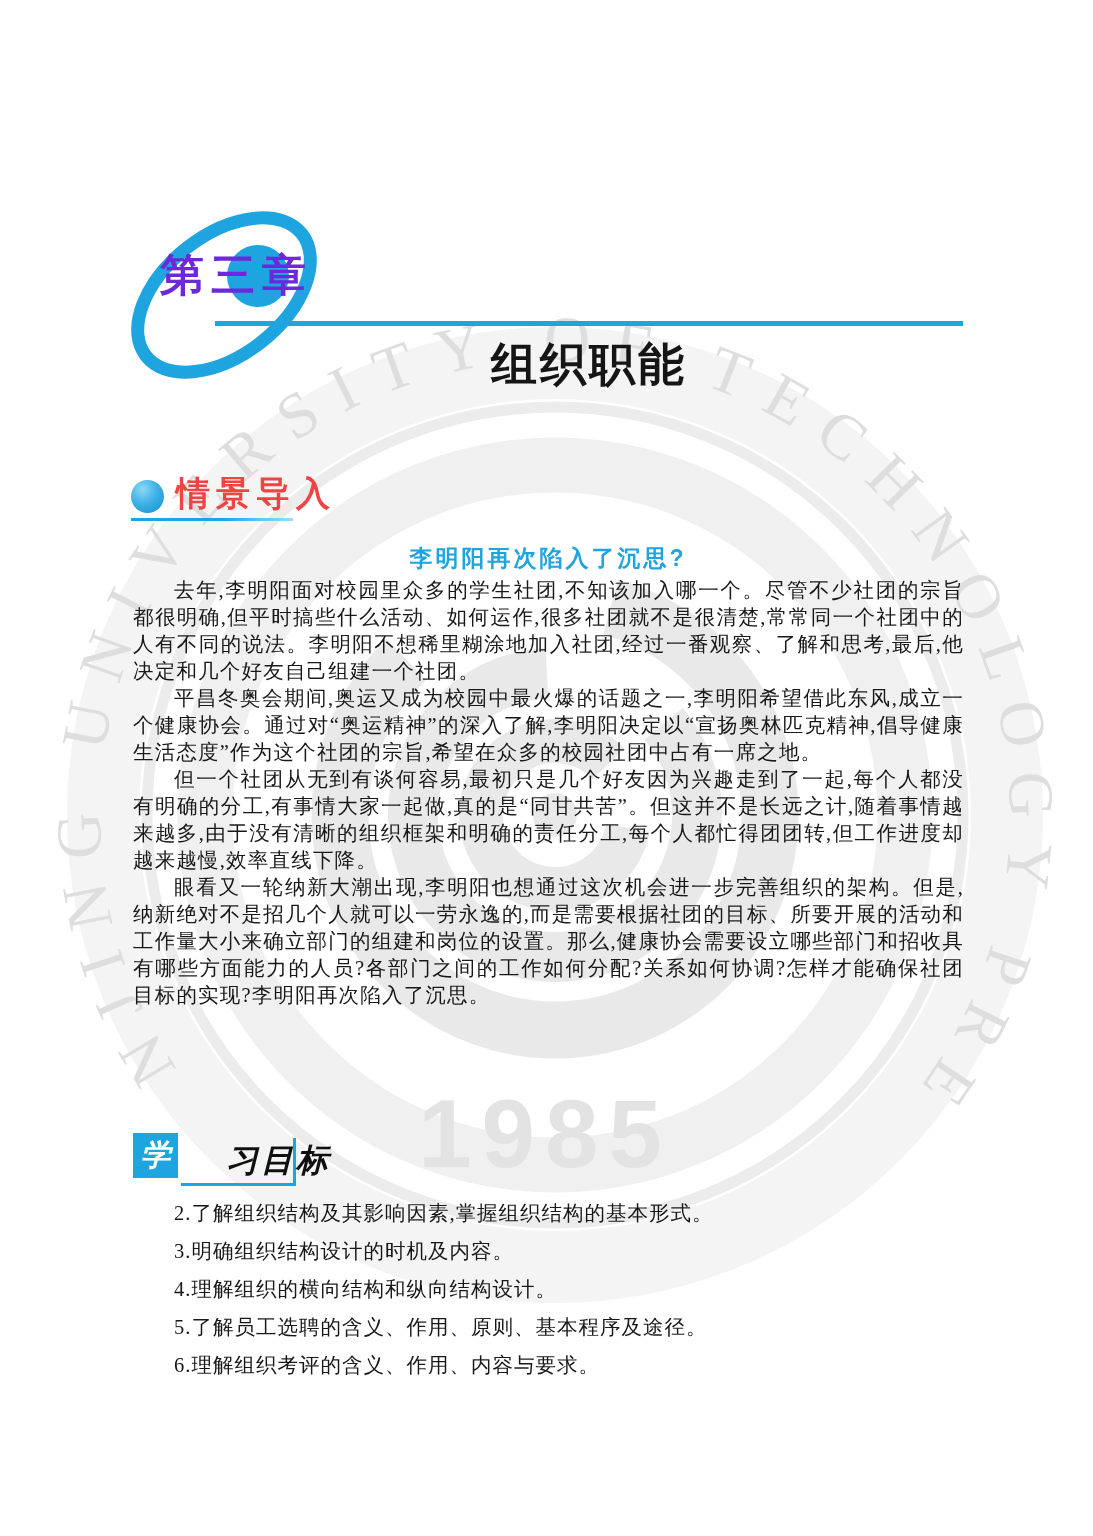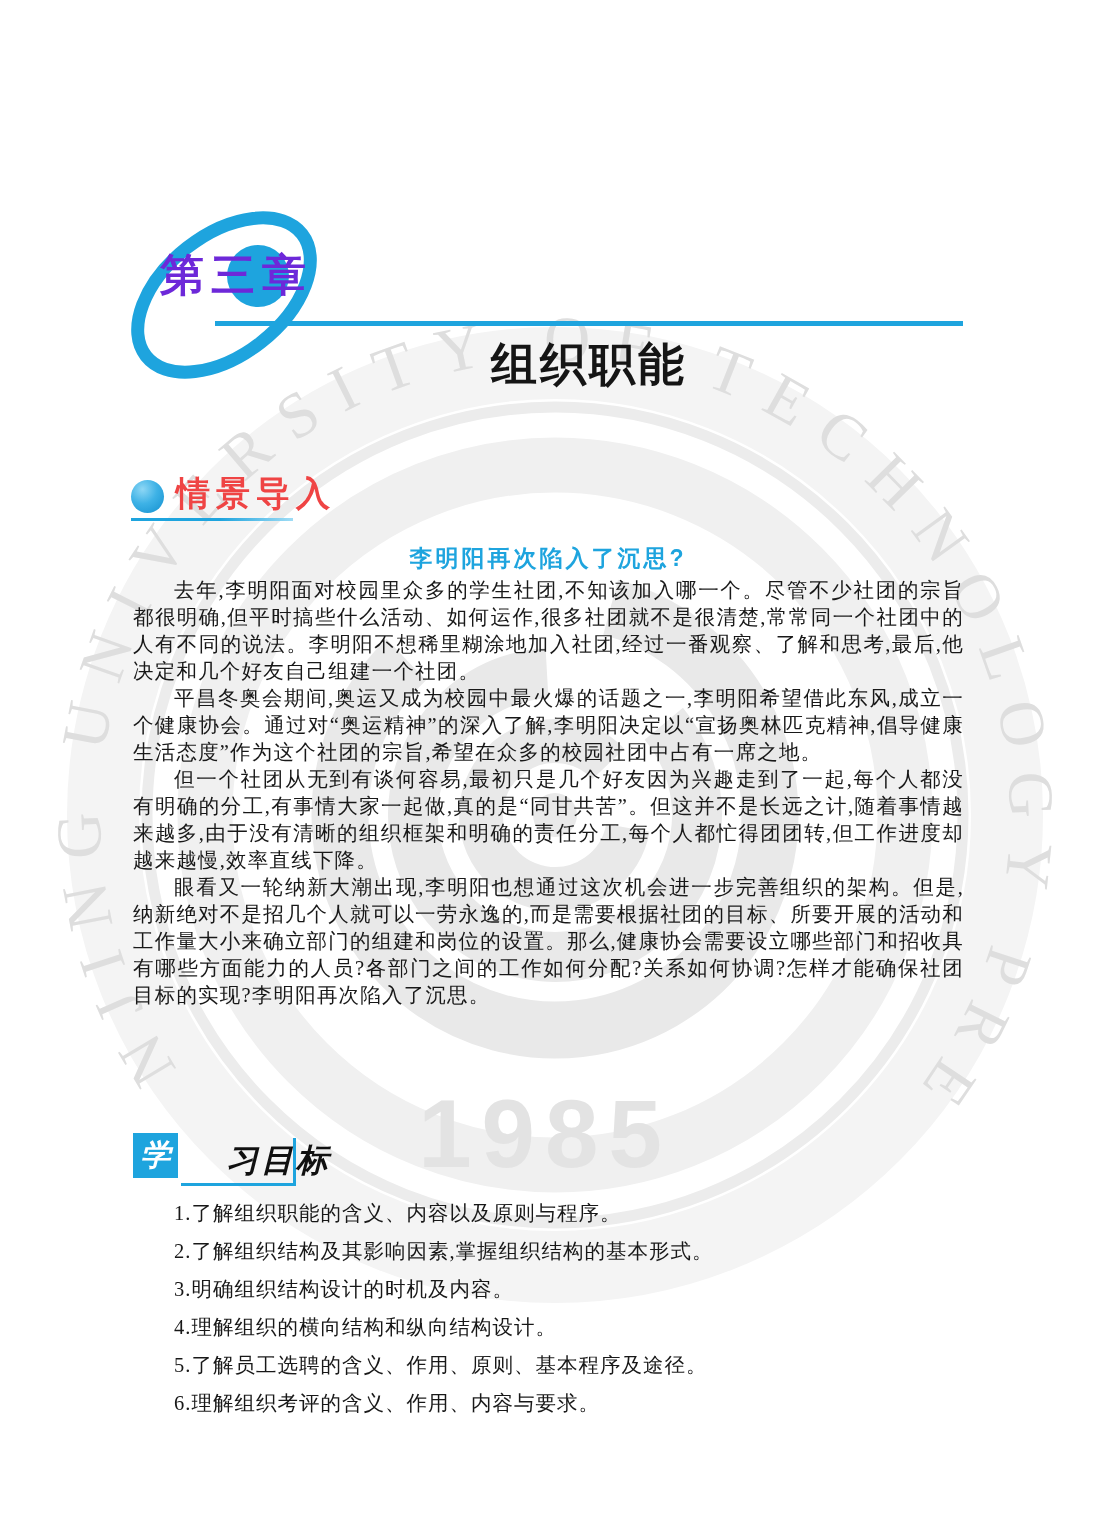--- a/index.html
+++ b/index.html
@@ -126,21 +126,20 @@
   </div>
 
   <div class="abs obj-square">
     <span>学</span>
   </div>
   <div class="abs obj-titlebox">
     <span>习目标</span>
   </div>
 
   <div class="abs obj-list">
-    <div>1.了解组织职能的含义、内容以及原则与程序。</div>
     <div>2.了解组织结构及其影响因素,掌握组织结构的基本形式。</div>
     <div>3.明确组织结构设计的时机及内容。</div>
     <div>4.理解组织的横向结构和纵向结构设计。</div>
     <div>5.了解员工选聘的含义、作用、原则、基本程序及途径。</div>
     <div>6.理解组织考评的含义、作用、内容与要求。</div>
   </div>
 
 </div>
 
 </body></html>

